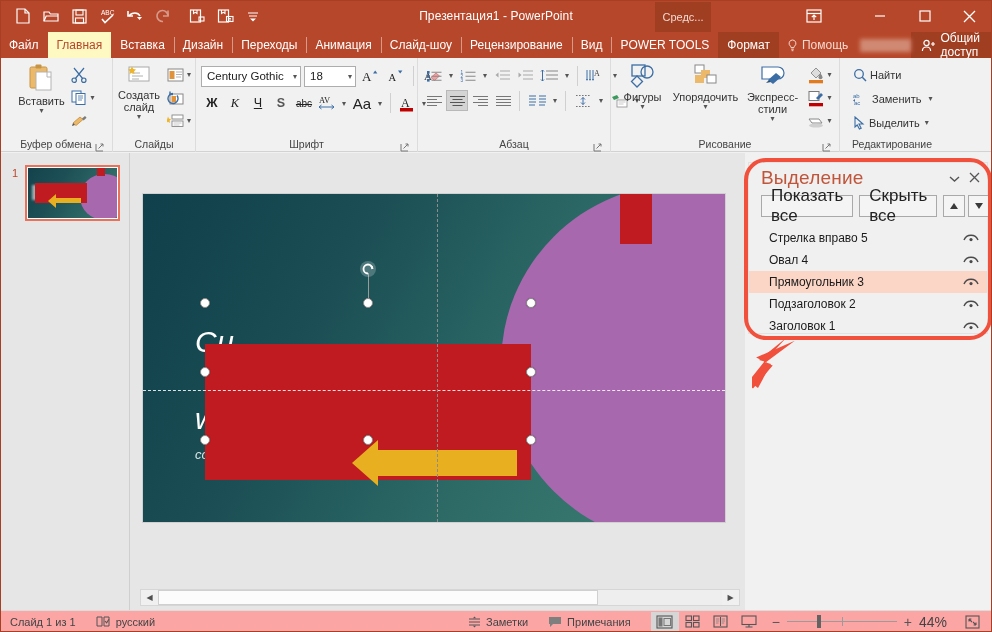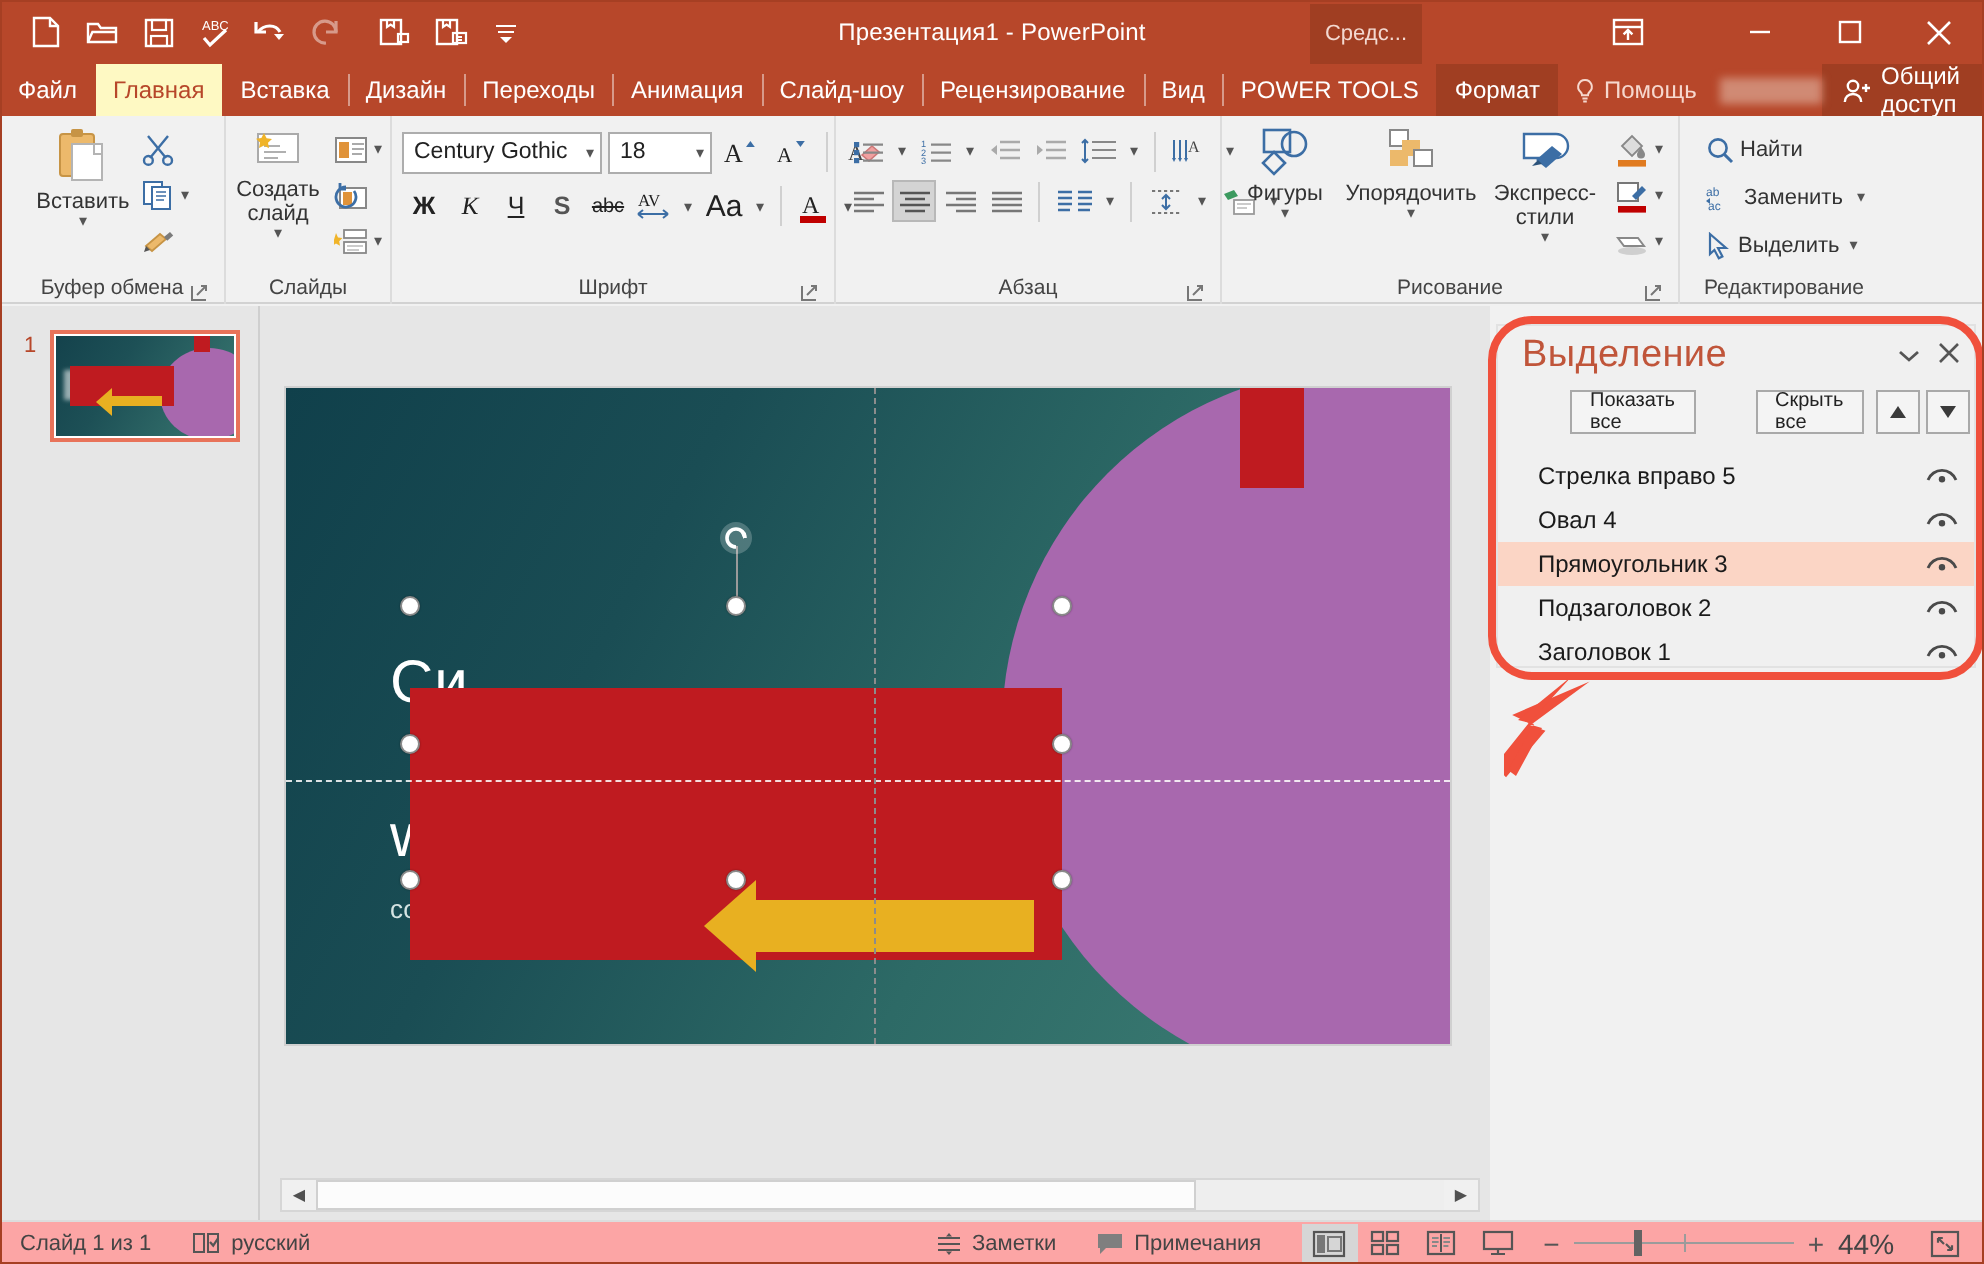--- a/index.html
+++ b/index.html
@@ -168,20 +168,21 @@
     border-top: 7px solid transparent; border-bottom: 7px solid transparent;
     border-right: 8px solid #e8b021;
   }
   .thumb-txt { position: absolute; left: 4%; top: 34%; width: 10%; height: 30%;
     background: rgba(255,255,255,.55); filter: blur(1px); }
 
   
   .canvas {
     position: absolute; left: 130px; top: 153px; right: 247px; bottom: 22px;
     background: #e6e6e6;
+    font-style: italic;
   }
   .slide {
     position: absolute; left: 13px; top: 41px; width: 582px; height: 328px;
     background: linear-gradient(118deg,#10404b 0%,#1a4d54 30%,#2d6a66 62%,#3f8076 100%);
     overflow: hidden;
     box-shadow: 0 0 0 1px #d0d0d0;
   }
   .sl-circle {
     position: absolute; left: 358px; top: -10px; width: 360px; height: 360px;
     border-radius: 50%; background: #a868ae;
@@ -238,23 +239,23 @@
   }
   .selpane-ring {
     position: absolute; right: 0px; top: 158px; width: 248px; height: 182px;
     border: 4px solid #f0503c; border-radius: 22px; pointer-events: none;
   }
   .sp-header { position: relative; height: 32px; padding: 4px 6px 0 12px; }
   .sp-title { font-size: 19px; color: #c0553a; font-weight: normal; letter-spacing: .2px; }
   .sp-hdr-ctrls { position: absolute; right: 7px; top: 6px; display: flex; gap: 9px; align-items: center; color: #555; }
   .sp-buttons { display: flex; align-items: center; gap: 6px; padding: 0 8px 0 12px; }
   .sp-btn {
-    height: 22px; padding: 0 9px; font-size: 10px; color: #222;
+    height: 22px; padding: 0 9px; font-size: 17px; color: #222;
     background: #f4f4f4; border: 1px solid #a9a9a9;
-    display: flex; align-items: center; margin-left: 24px;
+    display: flex; align-items: center;
   }
   .sp-updown { margin-left: auto; display: flex; gap: 3px; }
   .sp-arrow-btn {
     width: 22px; height: 22px; border: 1px solid #a9a9a9; background: #f4f4f4;
     display: flex; align-items: center; justify-content: center; color: #333;
   }
   .sp-list { margin-top: 10px; }
   .sp-item {
     display: flex; align-items: center; height: 22px;
     padding: 0 8px 0 20px; font-size: 12px; color: #1a1a1a;

